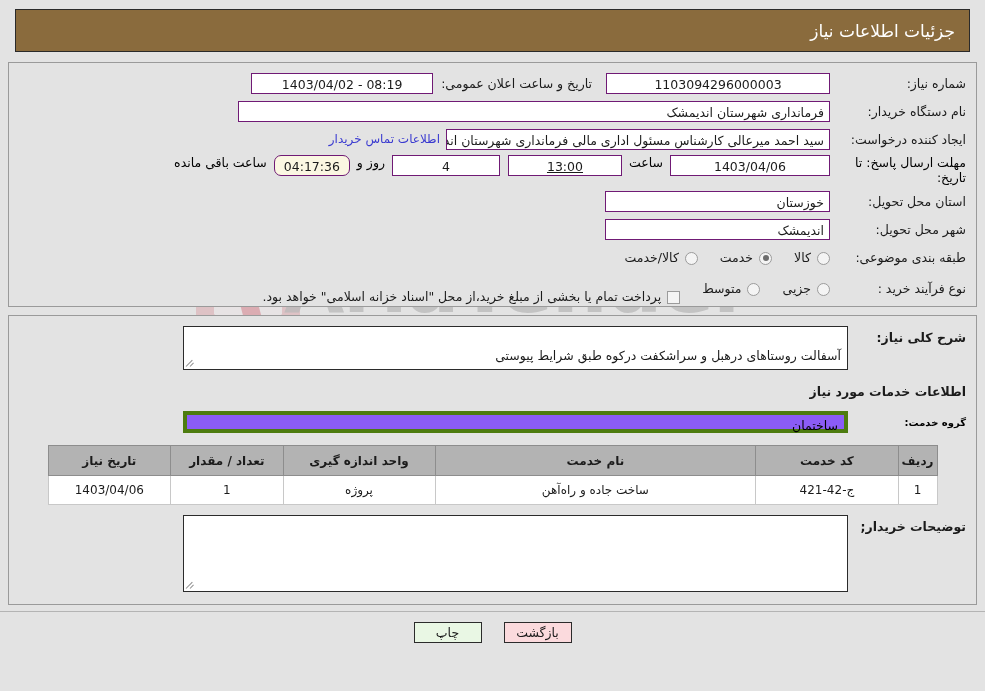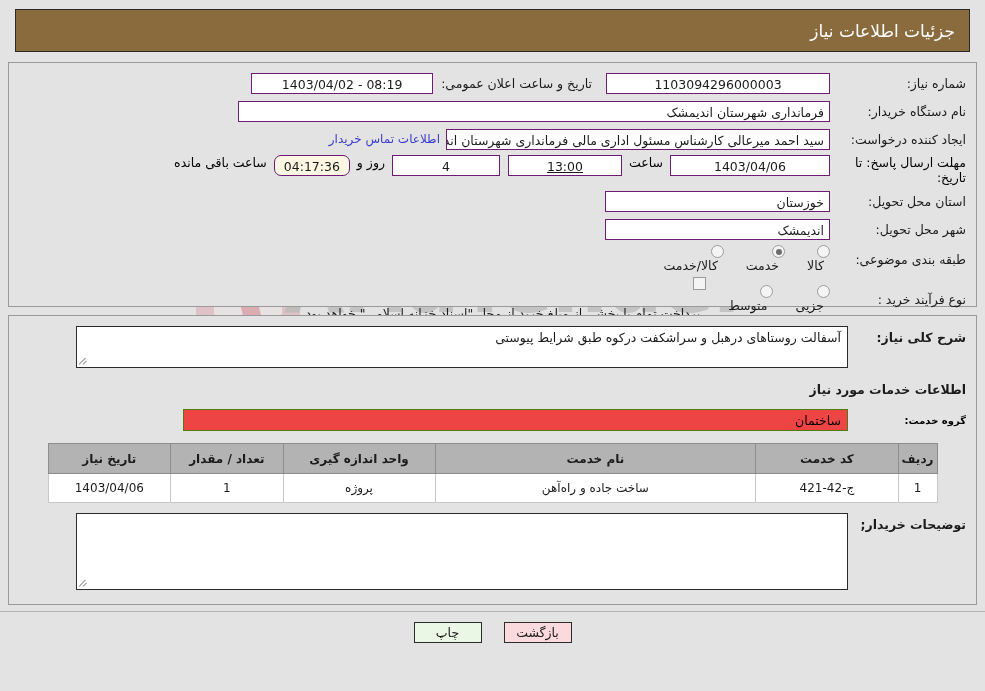--- a/index.html
+++ b/index.html
@@ -168,21 +168,21 @@
   .row4 .f-hour { width: 114px; text-decoration: underline; }
   .row4 .f-days { width: 108px; }
   .row4 .f-count { width: 76px; }
   .row4 .mini-lbl { margin: 0 7px; font-size: 12.5px; white-space: nowrap; }
 
   
   .f-prov, .f-city { width: 225px; text-align: right; }
 
   
   .radio-row { display: flex; align-items: center; }
-  .radio-opt { display: flex; align-items: flex-start; margin-left: 22px; flex-direction: column; }
+  .radio-opt { display: flex; align-items: flex-end; margin-left: 22px; }
   .radio-opt .rtext { font-size: 12.5px; color: #1b1b1b; margin-right: 6px; white-space: nowrap; }
   .radio {
     width: 13px; height: 13px;
     border: 1px solid #9b9b9b;
     border-radius: 50%;
     background: #f4f4f4;
     box-sizing: border-box;
     position: relative;
     flex: none;
   }
@@ -202,27 +202,27 @@
     flex: none;
   }
   .note-text { font-size: 12.5px; color: #1b1b1b; margin-right: 6px; white-space: nowrap; margin-top: 16px; }
 
   
   .ta-row { display: flex; align-items: flex-start; }
   .ta-label { width: 110px; font-size: 12.5px; font-weight: bold; color: #1b1b1b; text-align: right; padding-left: 8px; padding-top: 4px; }
   .ta-box {
     border: 1px solid #2b2b2b;
     background: #ffffff;
-    width: 772px;
+    width: 665px;
     height: 42px;
     box-sizing: border-box;
     position: relative;
     font-size: 12.5px;
     color: #1b1b1b;
-    padding: 3px 6px;
+    padding: 21px 6px;
     text-align: right;
     overflow: hidden;
   }
   .ta-box.big { height: 77px; }
   .resize-grip {
     position: absolute;
     left: 2px; bottom: 1px;
     width: 10px; height: 10px;
   }
   .resize-grip i {
@@ -235,22 +235,22 @@
     font-size: 12.5px;
     font-weight: bold;
     color: #1b1b1b;
     margin: 14px 0 12px 0;
     text-align: right;
     padding-left: 48px;
   }
   .svc-row { display: flex; align-items: center; margin-bottom: 12px; }
   .svc-label { width: 110px; font-size: 10px; font-weight: bold; text-align: right; padding-left: 8px; }
   .svc-field {
-    border: 1px solid #4d7c0f;
-    background: #ef4444;
+    border: 4px solid #4d7c0f;
+    background: #8b5cf6;
     width: 665px;
     height: 22px;
     line-height: 22px;
     box-sizing: border-box;
     font-size: 12.5px;
     padding: 0 6px;
     text-align: right;
   }
 
   

